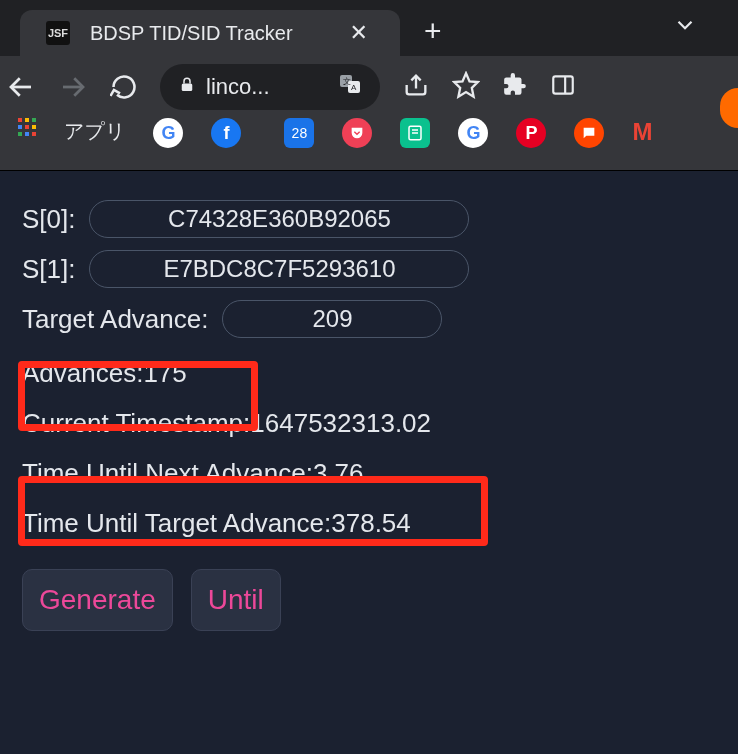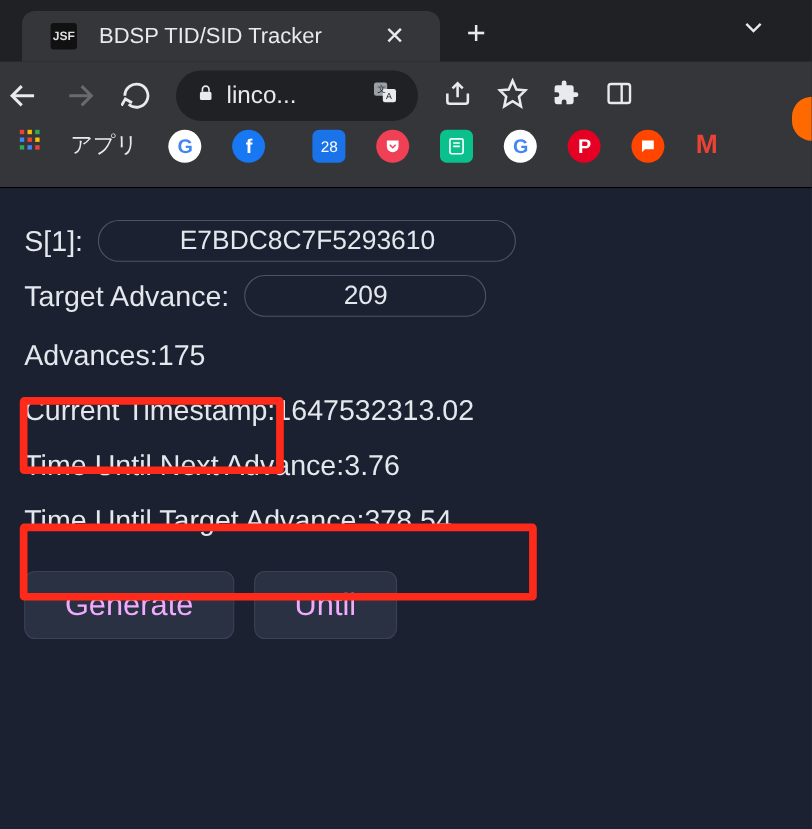--- a/index.html
+++ b/index.html
@@ -151,23 +151,23 @@
     text-align:center;
     font-size:24px;
     color:#e4e7ec;
   }
   .line { margin-bottom: 10px; height:40px; display:flex; align-items:flex-end; font-size:26px;}
   .btn-row { display:flex; gap:18px; margin-top:30px;}
   .btn {
     background:#2a3142;
     border:1px solid #3a4155;
     border-radius:10px;
-    padding: 14px 36px;
+    padding: 14px 16px;
     font-size:28px;
-    color:#f0abfc;
+    color:#ec4899;
     cursor:pointer;
   }
   .hl {
     position:absolute;
     border:7px solid #ff2a1a;
     border-radius:4px;
     pointer-events:none;
   }
   .hl.a { left:18px; top:190px; width:240px; height:70px; }
   .hl.b { left:18px; top:305px; width:470px; height:70px; }
@@ -285,20 +285,24 @@
   <div class="circle chat-icon">
     <svg width="16" height="16" viewBox="0 0 24 24" fill="#fff">
         <path d="M4 4h16v12H8l-4 4z"></path>
       </svg>
   </div>
   <div class="gmail-icon">M</div>
 </div>
 
 <div class="page">
   <div class="row">
+    <span class="label">S[0]:</span>
+    <span class="pill">C74328E360B92065</span>
+  </div>
+  <div class="row">
     <span class="label">S[1]:</span>
     <span class="pill">E7BDC8C7F5293610</span>
   </div>
   <div class="row">
     <span class="label">Target Advance:</span>
     <span class="pill" style="min-width:220px;">209</span>
   </div>
   <div class="line">
     <span>Advances: </span>
     <span>175</span>

